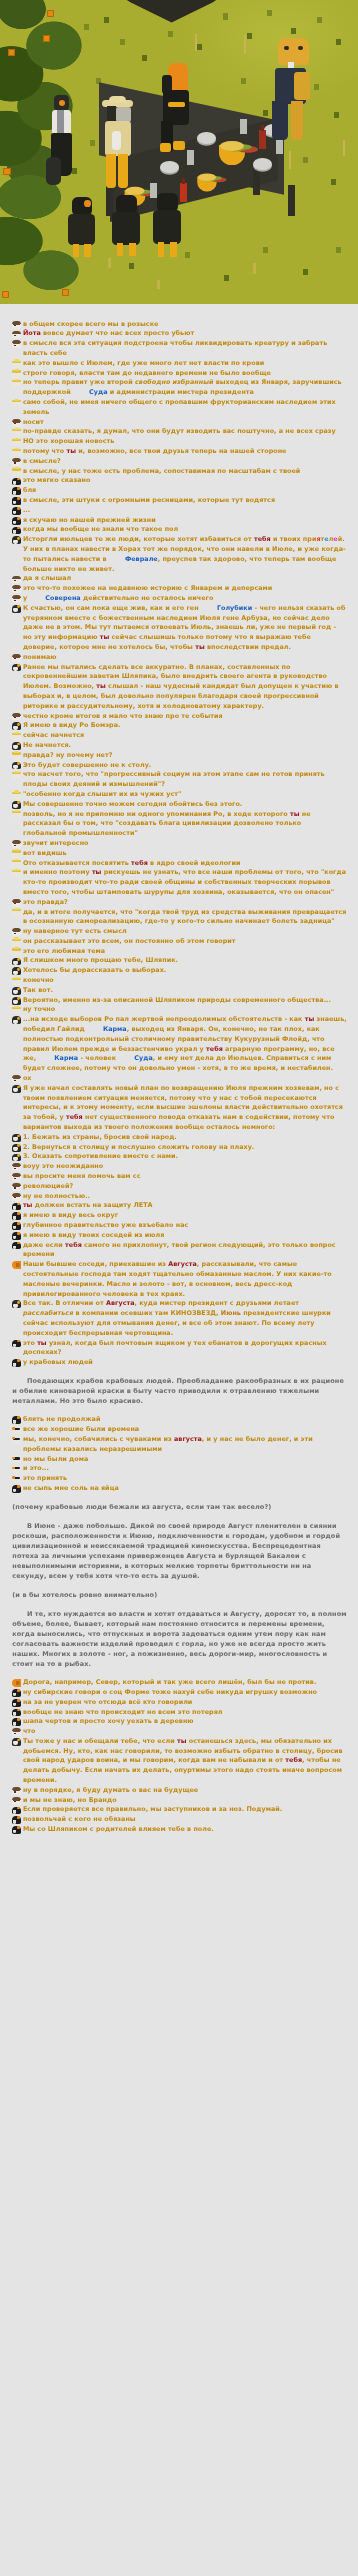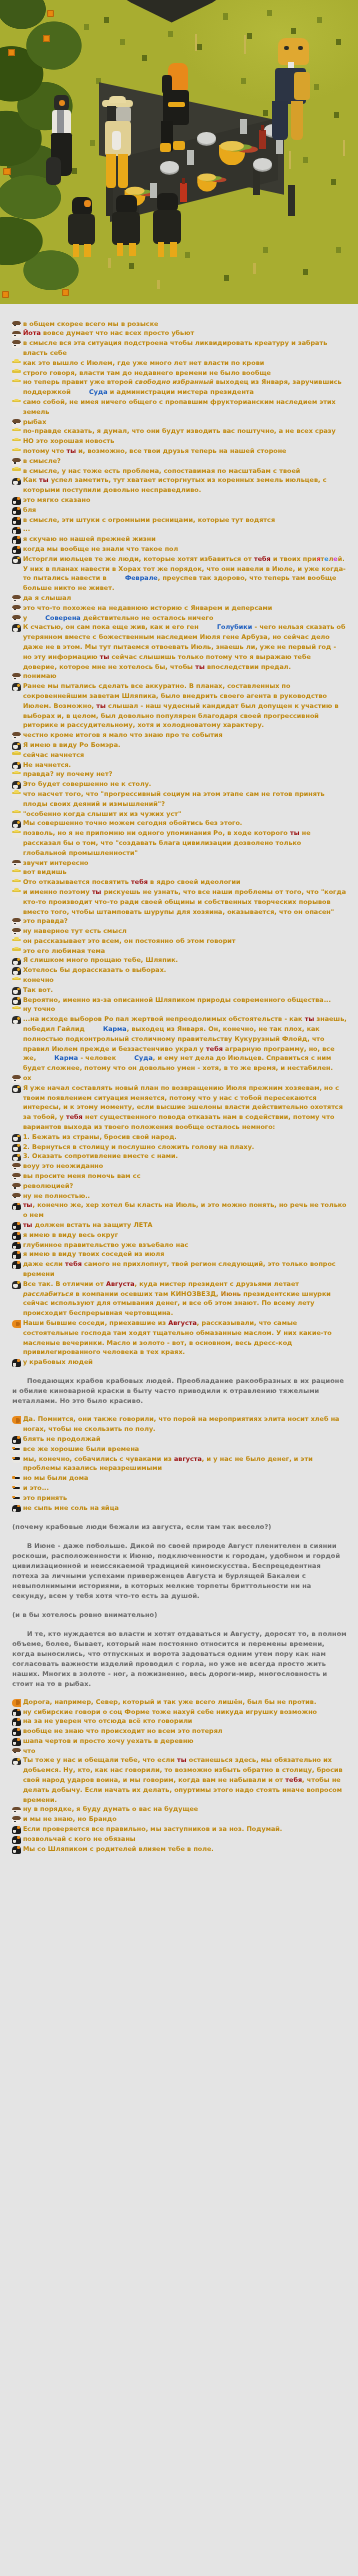--- a/index.html
+++ b/index.html
@@ -305,27 +305,26 @@
 
 
     <div id="chat-main">
         <p class="msg"><span class="ava av-iota"></span><span>в общем скорее всего мы в розыске</span></p>
         <p class="msg"><span class="ava av-iota"></span><span><span class="nm-red">Йота</span> вовсе думает что нас всех просто убьют</span></p>
         <p class="msg"><span class="ava av-iota"></span><span>в смысле вся эта ситуация подстроена чтобы ликвидировать креатуру и забрать власть себе</span></p>
         <p class="msg"><span class="ava av-hat"></span><span>как это вышло с Июлем, где уже много лет нет власти по крови</span></p>
         <p class="msg"><span class="ava av-hat"></span><span>строго говоря, власти там до недавнего времени не было вообще</span></p>
         <p class="msg"><span class="ava av-hat"></span><span>но теперь правит уже второй <i>свободно избранный</i> выходец из Января, заручившись поддержкой <span class="nm-blue">Суда</span> и администрации мистера президента</span></p>
         <p class="msg"><span class="ava av-hat"></span><span>само собой, не имея ничего общего с пропавшим фрукторианским наследием этих земель</span></p>
-        <p class="msg"><span class="ava av-iota"></span><span>рыбах</span></p>
+        <p class="msg"><span class="ava av-iota"></span><span>носит</span></p>
         <p class="msg"><span class="ava av-hat"></span><span>по-правде сказать, я думал, что они будут изводить вас поштучно, а не всех сразу</span></p>
         <p class="msg"><span class="ava av-hat"></span><span>НО это хорошая новость</span></p>
         <p class="msg"><span class="ava av-hat"></span><span>потому что <span class="nm-dkred">ты</span> и, возможно, все твои друзья теперь на нашей стороне</span></p>
         <p class="msg"><span class="ava av-iota"></span><span>в смысле?</span></p>
         <p class="msg"><span class="ava av-hat"></span><span>в смысле, у нас тоже есть проблема, сопоставимая по масштабам с твоей</span></p>
-        <p class="msg"><span class="ava av-unl"></span><span>Как <span class="nm-dkred">ты</span> успел заметить, тут хватает исторгнутых из коренных земель июльцев, с которыми поступили довольно несправедливо.</span></p>
         <p class="msg"><span class="ava av-pel"></span><span>это мягко сказано</span></p>
         <p class="msg"><span class="ava av-pel"></span><span>бля</span></p>
         <p class="msg"><span class="ava av-pel"></span></p>
         <p class="msg"><span class="ava av-pel"></span><span>в смысле, эти штуки с огромными ресницами, которые тут водятся</span></p>
         <p class="msg"><span class="ava av-pel"></span><span>...</span></p>
         <p class="msg"><span class="ava av-pel"></span><span>я скучаю но нашей прежней жизни</span></p>
         <p class="msg"><span class="ava av-pel"></span><span>когда мы вообще не знали что такое пол</span></p>
         <p class="msg"><span class="ava av-unl"></span><span>Исторгли июльцев те же люди, которые хотят избавиться от <span class="nm-dkred">тебя</span> и твоих <span class="rainbow"><span>п</span><span>р</span><span>и</span><span>я</span><span>т</span><span>е</span><span>л</span><span>е</span><span>й</span></span>. У них в планах навести в Хорах тот же порядок, что они навели в Июле, и уже когда-то пытались навести в <span class="nm-blue">Феврале</span>, преуспев так здорово, что теперь там вообще больше никто не живет.</span></p>
         <p class="msg"><span class="ava av-iota"></span><span>да я слышал</span></p>
         <p class="msg"><span class="ava av-iota"></span><span>это что-то похожее на недавнюю историю с Январем и деперсами</span></p>
@@ -341,56 +340,55 @@
         <p class="msg"><span class="ava av-unl"></span><span>Это будет совершенно не к столу.</span></p>
         <p class="msg"><span class="ava av-hat"></span><span>что насчет того, что "прогрессивный социум на этом этапе сам не готов принять плоды своих деяний и измышлений"?</span></p>
         <p class="msg"><span class="ava av-hat"></span><span>"особенно когда слышит их из чужих уст"</span></p>
         <p class="msg"><span class="ava av-unl"></span><span>Мы совершенно точно можем сегодня обойтись без этого.</span></p>
         <p class="msg"><span class="ava av-hat"></span><span>позволь, но я не припомню ни одного упоминания Ро, в ходе которого <span class="nm-dkred">ты</span> не рассказал бы о том, что "создавать блага цивилизации дозволено только глобальной промышленности"</span></p>
         <p class="msg"><span class="ava av-iota"></span><span>звучит интересно</span></p>
         <p class="msg"><span class="ava av-hat"></span><span>вот видишь</span></p>
         <p class="msg"><span class="ava av-hat"></span><span>Ото отказывается посвятить <span class="nm-dkred">тебя</span> в ядро своей идеологии</span></p>
         <p class="msg"><span class="ava av-hat"></span><span>и именно поэтому <span class="nm-dkred">ты</span> рискуешь не узнать, что все наши проблемы от того, что "когда кто-то производит что-то ради своей общины и собственных творческих порывов вместо того, чтобы штамповать шурупы для хозяина, оказывается, что он опасен"</span></p>
         <p class="msg"><span class="ava av-iota"></span><span>это правда?</span></p>
-        <p class="msg"><span class="ava av-hat"></span></p>
+        <p class="msg"><span class="ava av-hat"></span><span>да, и в итоге получается, что "когда твой труд из средства выживания превращается в осознанную самореализацию, где-то у кого-то сильно начинает болеть задница"</span></p>
         <p class="msg"><span class="ava av-iota"></span><span>ну наверное тут есть смысл</span></p>
         <p class="msg"><span class="ava av-hat"></span><span>он рассказывает это всем, он постоянно об этом говорит</span></p>
         <p class="msg"><span class="ava av-hat"></span><span>это его любимая тема</span></p>
         <p class="msg"><span class="ava av-unl"></span><span>Я слишком много прощаю тебе, Шляпик.</span></p>
         <p class="msg"><span class="ava av-unl"></span><span>Хотелось бы дорассказать о выборах.</span></p>
         <p class="msg"><span class="ava av-hat"></span><span>конечно</span></p>
         <p class="msg"><span class="ava av-unl"></span><span>Так вот.</span></p>
         <p class="msg"><span class="ava av-unl"></span><span>Вероятно, именно из-за описанной Шляпиком природы современного общества...</span></p>
         <p class="msg"><span class="ava av-hat"></span><span>ну точно</span></p>
         <p class="msg"><span class="ava av-unl"></span><span>...на исходе выборов Ро пал жертвой непреодолимых обстоятельств - как <span class="nm-dkred">ты</span> знаешь, победил Гайлид <span class="nm-blue">Карма</span>, выходец из Января. Он, конечно, не так плох, как полностью подконтрольный столичному правительству Кукурузный Флойд, что правил Июлем прежде и беззастенчиво украл у <span class="nm-dkred">тебя</span> аграрную программу, но, все же, <span class="nm-blue">Карма</span> - человек <span class="nm-blue">Суда</span>, и ему нет дела до Июльцев. Справиться с ним будет сложнее, потому что он довольно умен - хотя, в то же время, и нестабилен.</span></p>
         <p class="msg"><span class="ava av-iota"></span><span>ох</span></p>
         <p class="msg"><span class="ava av-unl"></span><span>Я уже начал составлять новый план по возвращению Июля прежним хозяевам, но с твоим появлением ситуация меняется, потому что у нас с тобой пересекаются интересы, и к этому моменту, если высшие эшелоны власти действительно охотятся за тобой, у <span class="nm-dkred">тебя</span> нет существенного повода отказать нам в содействии, потому что вариантов выхода из твоего положения вообще осталось немного:</span></p>
         <p class="msg"><span class="ava av-unl"></span><span>1. Бежать из страны, бросив свой народ.</span></p>
         <p class="msg"><span class="ava av-unl"></span><span>2. Вернуться в столицу и послушно сложить голову на плаху.</span></p>
         <p class="msg"><span class="ava av-unl"></span><span>3. Оказать сопротивление вместе с нами.</span></p>
         <p class="msg"><span class="ava av-iota"></span><span>воуу это неожиданно</span></p>
         <p class="msg"><span class="ava av-iota"></span><span>вы просите меня помочь вам сс</span></p>
         <p class="msg"><span class="ava av-iota"></span><span>революцией?</span></p>
         <p class="msg"><span class="ava av-iota"></span><span>ну не полностью..</span></p>
-        <p class="msg"><span class="ava av-pel"></span><span><span class="nm-dkred">ты</span>, конечно же, хер хотел бы класть на Июль, и это можно понять, но речь не только о нем</span></p>
         <p class="msg"><span class="ava av-pel"></span><span><span class="nm-dkred">ты</span> должен встать на защиту ЛЕТА</span></p>
         <p class="msg"><span class="ava av-pel"></span><span>я имею в виду весь округ</span></p>
         <p class="msg"><span class="ava av-pel"></span><span>глубинное правительство уже взъебало нас</span></p>
         <p class="msg"><span class="ava av-pel"></span><span>я имею в виду твоих соседей из июля</span></p>
         <p class="msg"><span class="ava av-pel"></span><span>даже если <span class="nm-dkred">тебя</span> самого не прихлопнут, твой регион следующий, это только вопрос времени</span></p>
+        <p class="msg"><span class="ava av-orange"></span><span>Наши бывшие соседи, приехавшие из <span class="nm-dkred">Августа</span>, рассказывали, что самые состоятельные господа там ходят тщательно обмазанные маслом. У них какие-то масленые вечеринки. Масло и золото - вот, в основном, весь дресс-код привилегированного человека в тех краях.</span></p>
         <p class="msg"><span class="ava av-unl"></span><span>Все так. В отличии от <span class="nm-dkred">Августа</span>, куда мистер президент с друзьями летает <i>расслабиться</i> в компании осевших там КИНОЗВЕЗД, <span class="nm-org">Июнь</span> президентские шнурки сейчас используют для отмывания денег, и все об этом знают. По всему лету происходит беспрерывная чертовщина.</span></p>
-        <p class="msg"><span class="ava av-orange"></span><span>Наши бывшие соседи, приехавшие из <span class="nm-dkred">Августа</span>, рассказывали, что самые состоятельные господа там ходят тщательно обмазанные маслом. У них какие-то масленые вечеринки. Масло и золото - вот, в основном, весь дресс-код привилегированного человека в тех краях.</span></p>
+        <p class="msg"><span class="ava av-pel"></span><span>это <span class="nm-dkred">ты</span> узнал, когда был почтовым ящиком у тех ебанатов в дорогущих красных доспехах?</span></p>
         <p class="msg"><span class="ava av-pel"></span><span>у крабовых людей</span></p>
       </div>
 
     <div class="spacer14"></div>
     <p class="narr">Поедающих крабов крабовых людей. Преобладание ракообразных в их рационе и обилие киноварной краски в быту часто приводили к отравлению тяжелыми металлами. Но это было красиво.</p>
 
     <div id="chat-tail">
-        <p class="msg"><span class="ava av-orange"></span><span>Да. Помнится, они также говорили, что порой на мероприятиях элита носит хлеб на ногах, чтобы не скользить по полу.</span></p>
         <p class="msg"><span class="ava av-pel"></span><span>блять не продолжай</span></p>
         <p class="msg"><span class="ava av-shades"></span><span>все же хорошие были времена</span></p>
         <p class="msg"><span class="ava av-shades"></span><span>мы, конечно, собачились с чуваками из <span class="nm-dkred">августа</span>, и у нас не было денег, и эти проблемы казались неразрешимыми</span></p>
         <p class="msg"><span class="ava av-shades"></span><span>но мы были дома</span></p>
         <p class="msg"><span class="ava av-shades"></span><span>и это...</span></p>
         <p class="msg"><span class="ava av-shades"></span><span>это принять</span></p>
         <p class="msg"><span class="ava av-pel"></span><span>не сыпь мне соль на яйца</span></p>
       </div>
 
     <div class="spacer14"></div>

